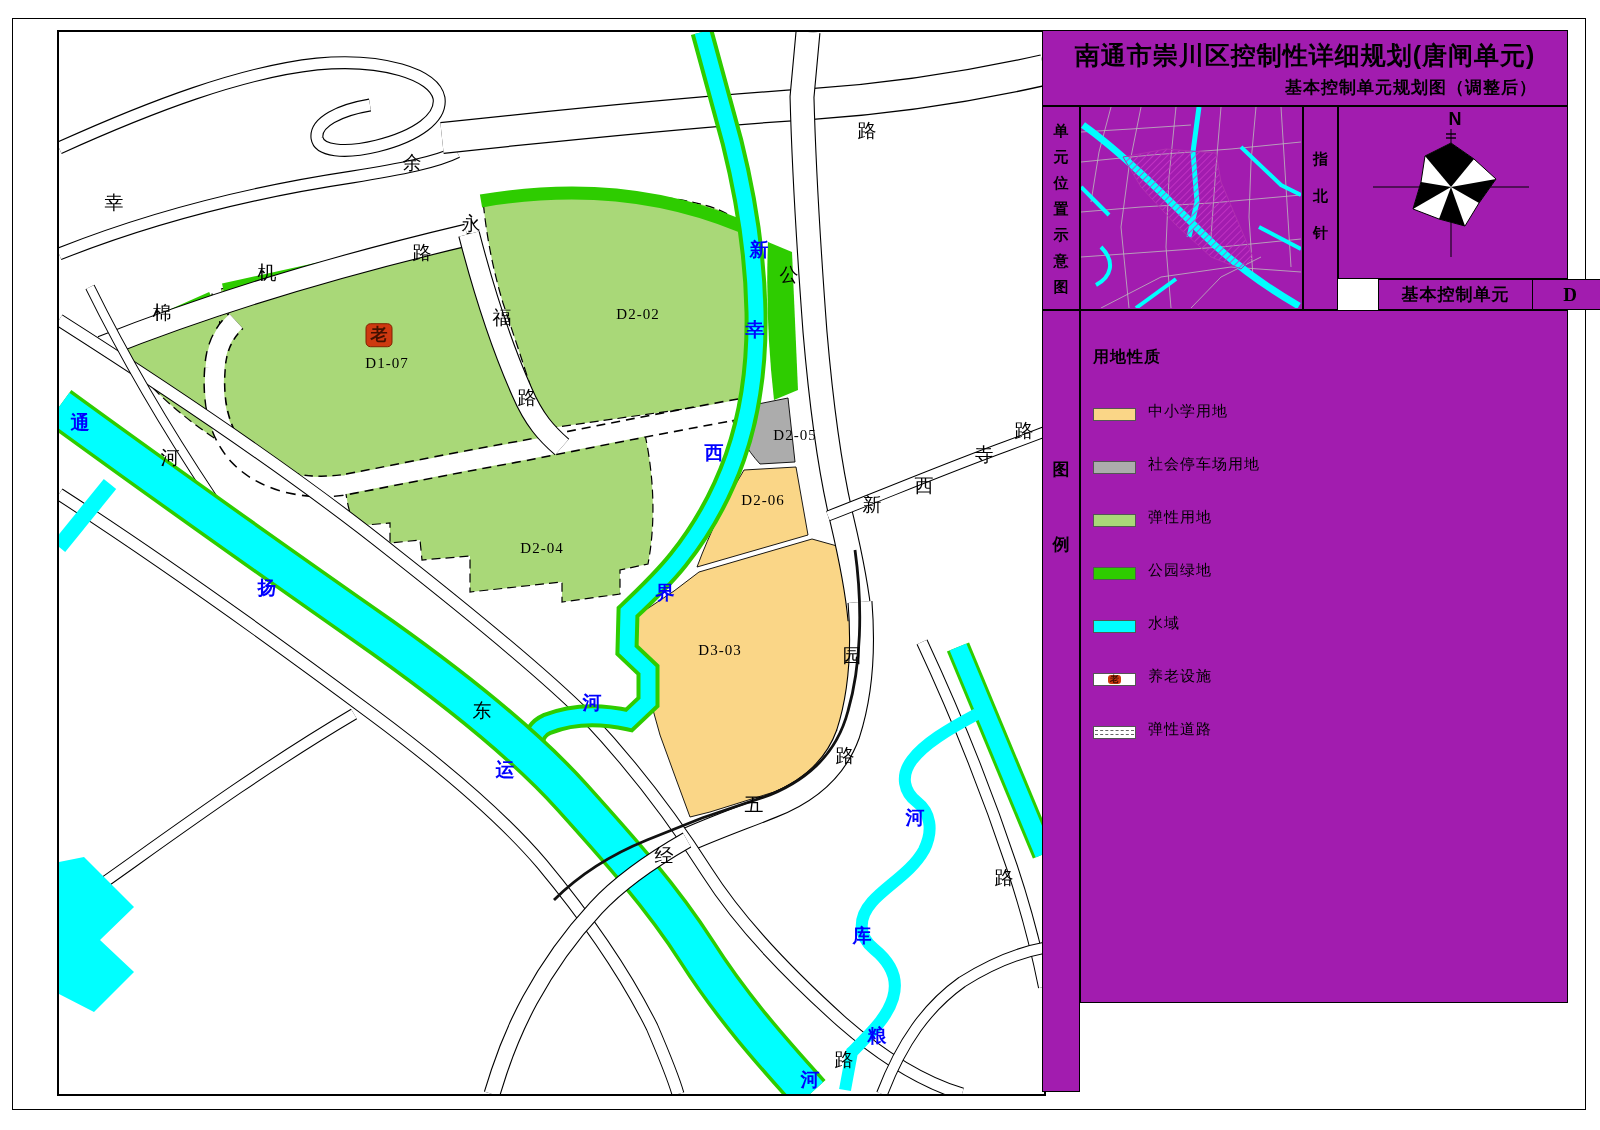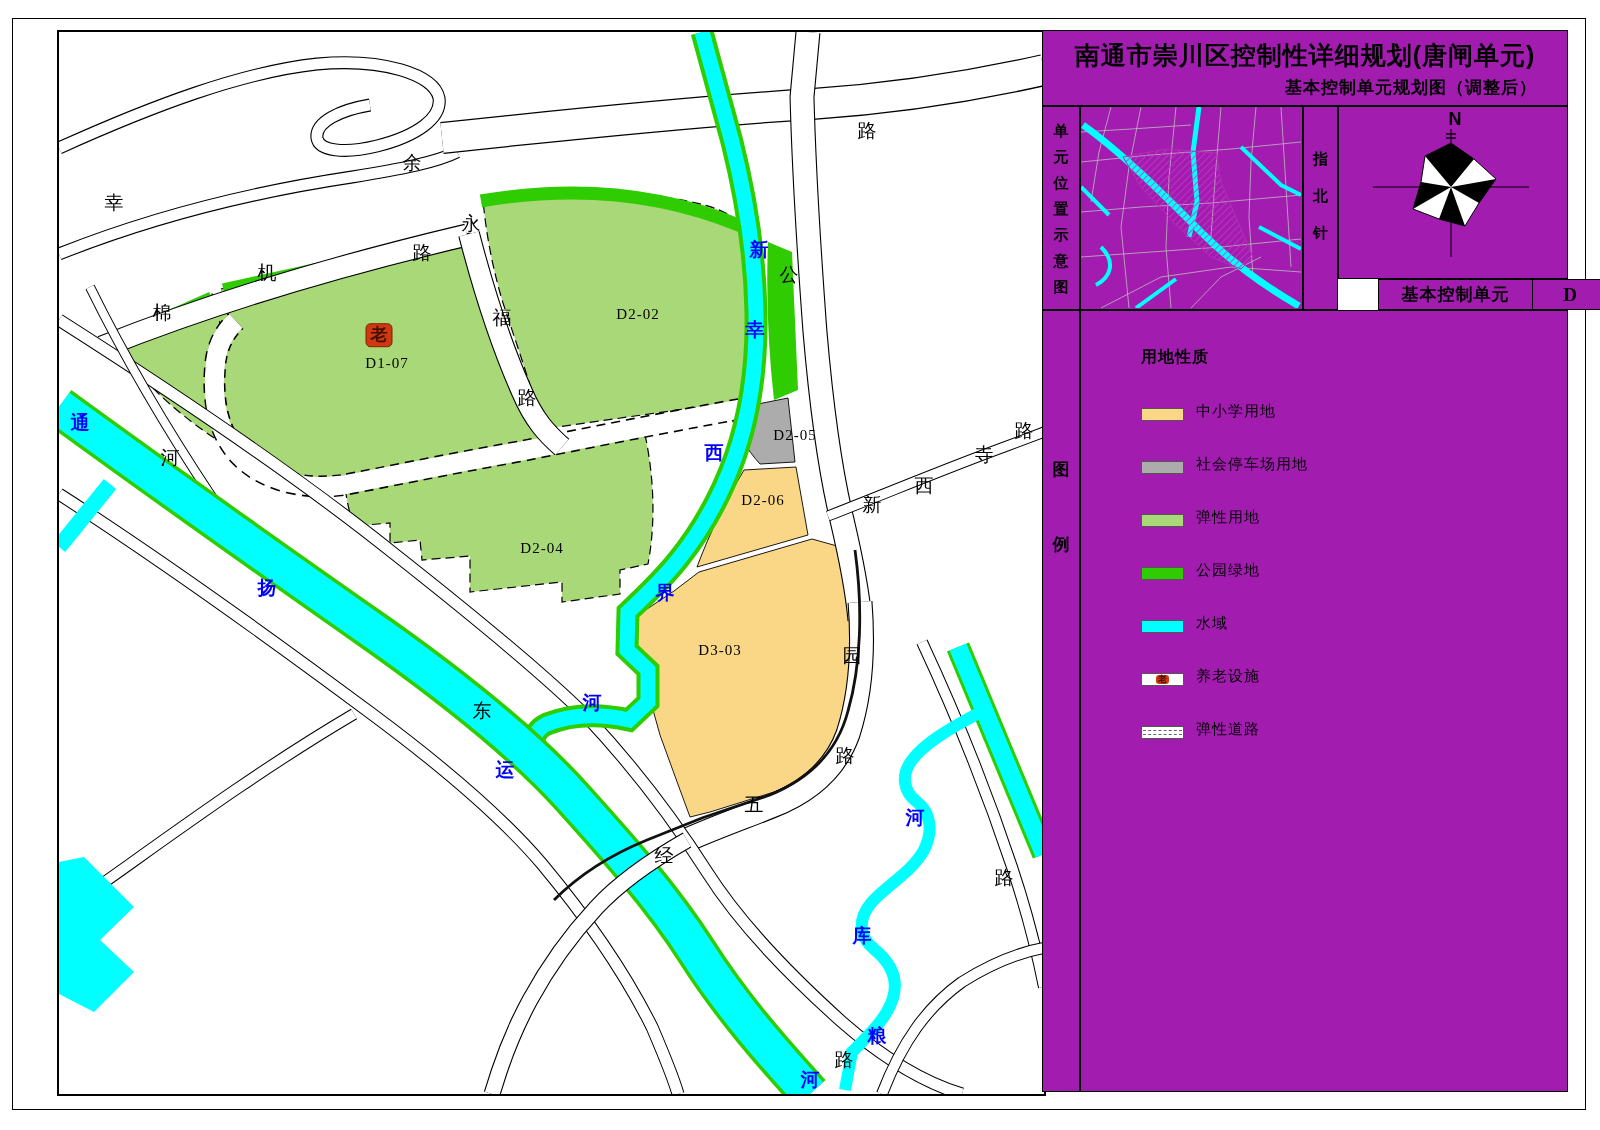--- a/index.html
+++ b/index.html
@@ -32,21 +32,21 @@
   .north-col{left:261px;top:76px;width:35px;height:204px;padding-top:44px;gap:22px;}
   .compass-box{left:296px;top:76px;width:230px;height:173px;}
   .compass-n{position:absolute;left:50%;top:2px;transform:translateX(calc(-50% + 2px));font-size:18px;font-weight:bold;}
   .unit-strip{left:296px;top:249px;width:230px;height:31px;display:flex;margin-left:40px;}
   .unit-strip .u-label{flex:1;border-right:1.5px solid #000;display:flex;align-items:center;justify-content:center;
                        font-size:17px;font-weight:bold;letter-spacing:1px;}
   .unit-strip .u-code{width:74px;display:flex;align-items:center;justify-content:center;
                       font-size:19px;font-weight:bold;font-family:"Liberation Serif",serif;}
   .legend-lab-col{left:0;top:280px;width:38px;height:782px;padding-top:150px;gap:58px;}
   .legend-lab-col span{font-size:17px;}
-  .legend-box{left:38px;top:280px;width:488px;height:782px;padding-left:48px;}
+  .legend-box{left:38px;top:280px;width:488px;height:693px;}
   .legend-inner{padding:36px 0 0 12px;}
   .legend-header{font-size:16px;font-weight:bold;margin-bottom:10px;letter-spacing:1px;}
   .legend-item{display:flex;align-items:flex-end;height:22px;margin-top:31px;}
   .swatch{width:43px;height:13px;border:1px solid #555;box-sizing:border-box;margin-right:12px;
           display:flex;align-items:center;justify-content:center;}
   .sw-dashed{flex-direction:column;justify-content:space-evenly;align-items:stretch;background:#fff;}
   .dash-line{border-top:1px dashed #666;height:0;margin:0 1px;}
   .mini-badge{background:#CE3910;color:#3A0C00;border-radius:3px;font-size:9px;font-weight:bold;
               line-height:1.1;padding:0 2px;}
   .legend-text{font-size:15px;letter-spacing:1px;}

